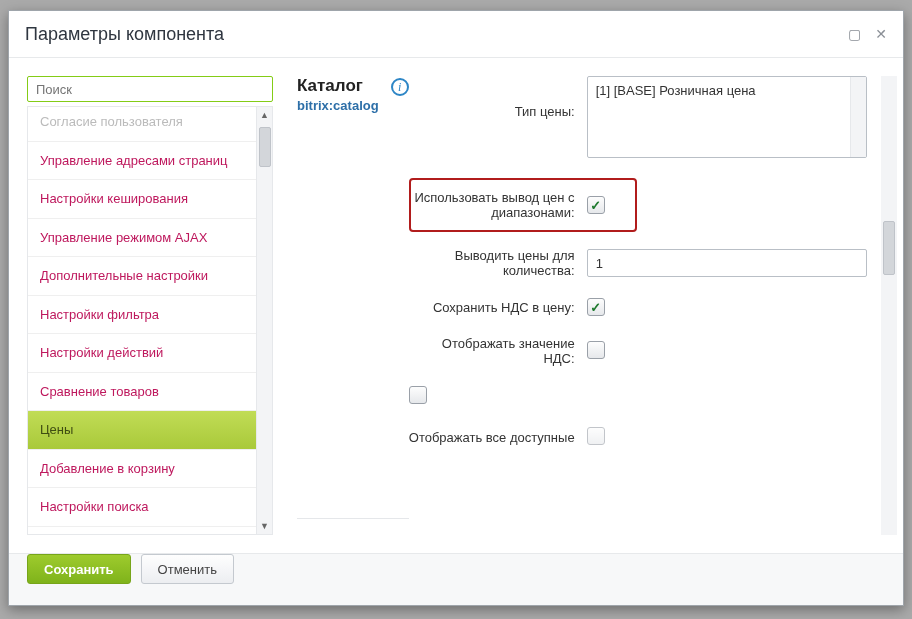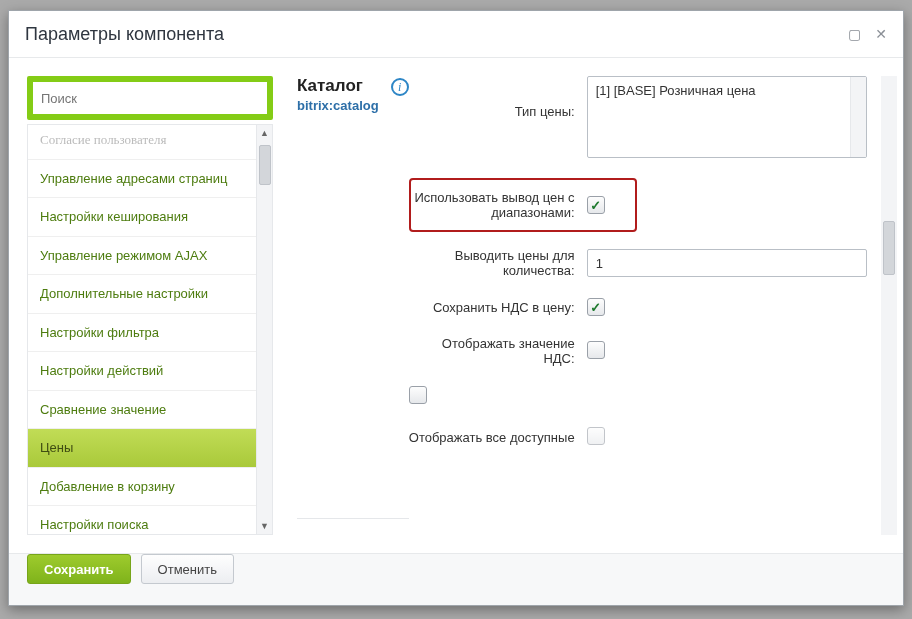--- a/index.html
+++ b/index.html
@@ -42,23 +42,23 @@
     display: flex;
     padding: 18px 0 18px 18px;
     overflow: hidden;
   }
   .sidebar {
     width: 246px;
     display: flex;
     flex-direction: column;
   }
   .search-box {
-    border: 6px solid #84cc16;
+    border: 1px solid #84cc16;
     border-radius: 2px;
-    height: 44px;
+    height: 26px;
     display: flex;
     align-items: center;
     padding: 0 8px;
     margin-bottom: 4px;
   }
   .search-box input {
     border: none;
     outline: none;
     flex: 1;
     font-size: 13px;
@@ -73,21 +73,21 @@
     position: relative;
   }
   .side-list {
     flex: 1;
     overflow-y: hidden;
     padding: 6px 0 6px 0;
   }
   .side-item {
     padding: 10px 12px 10px 12px;
     border-bottom: 1px solid #efefef;
-    color: #4d7c0f;
+    color: #be185d;
     cursor: pointer;
     line-height: 1.35;
   }
   .side-item.truncated-top {
     padding-top: 0;
     border-top: none;
     color: #666;
   }
   .side-item.active {
     background: #b7d24b;
@@ -256,28 +256,28 @@
   </div>
 
   <div class="body">
 
     <div class="sidebar">
       <div class="search-box">
         <input type="text" placeholder="Поиск" style="">
       </div>
       <div class="side-list-wrap">
         <div class="side-list">
-          <div class="side-item truncated-top" style="color:#bbb;font-family:Liberation Serif, serif;">Согласие пользователя</div>
+          <div class="side-item truncated-top" style="color:#bbb;">Согласие пользователя</div>
           <div class="side-item">Управление адресами страниц</div>
           <div class="side-item">Настройки кеширования</div>
           <div class="side-item">Управление режимом AJAX</div>
           <div class="side-item">Дополнительные настройки</div>
           <div class="side-item">Настройки фильтра</div>
           <div class="side-item">Настройки действий</div>
-          <div class="side-item">Сравнение значение</div>
+          <div class="side-item">Сравнение товаров</div>
           <div class="side-item active">Цены</div>
           <div class="side-item">Добавление в корзину</div>
           <div class="side-item">Настройки поиска</div>
           <div class="side-item">Настройки ТОР'а</div>
         </div>
         <div class="side-scroll">
           <div class="arrow up">▲</div>
           <div class="thumb"></div>
           <div class="arrow down">▼</div>
         </div>

